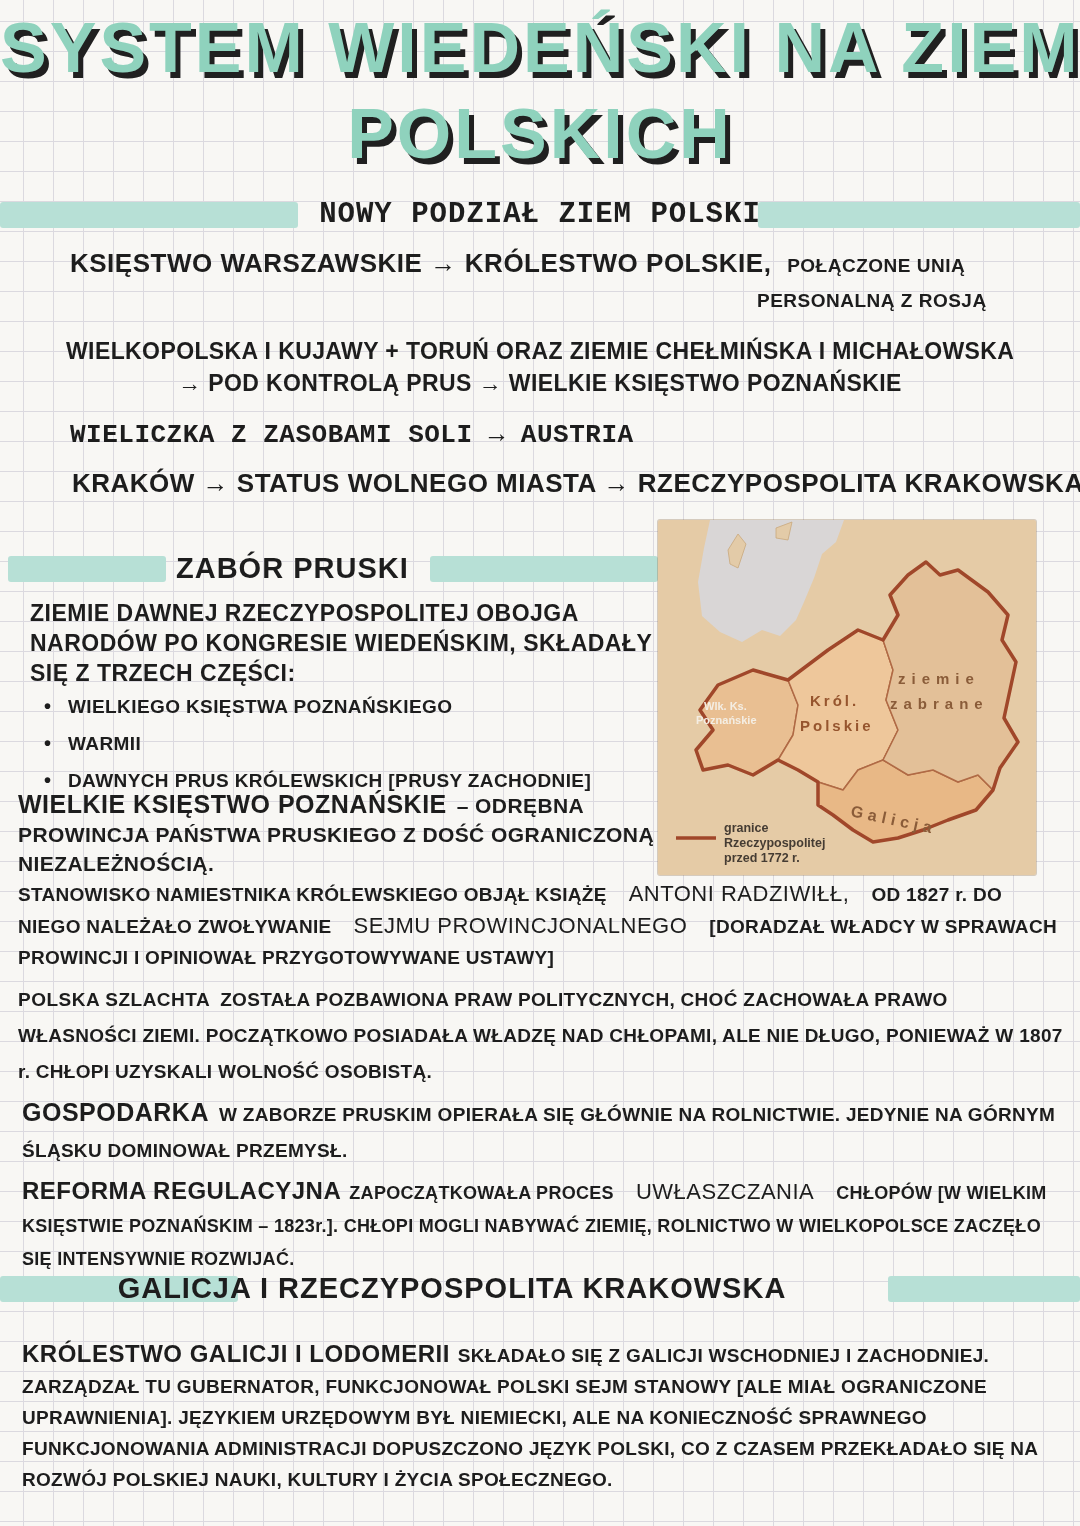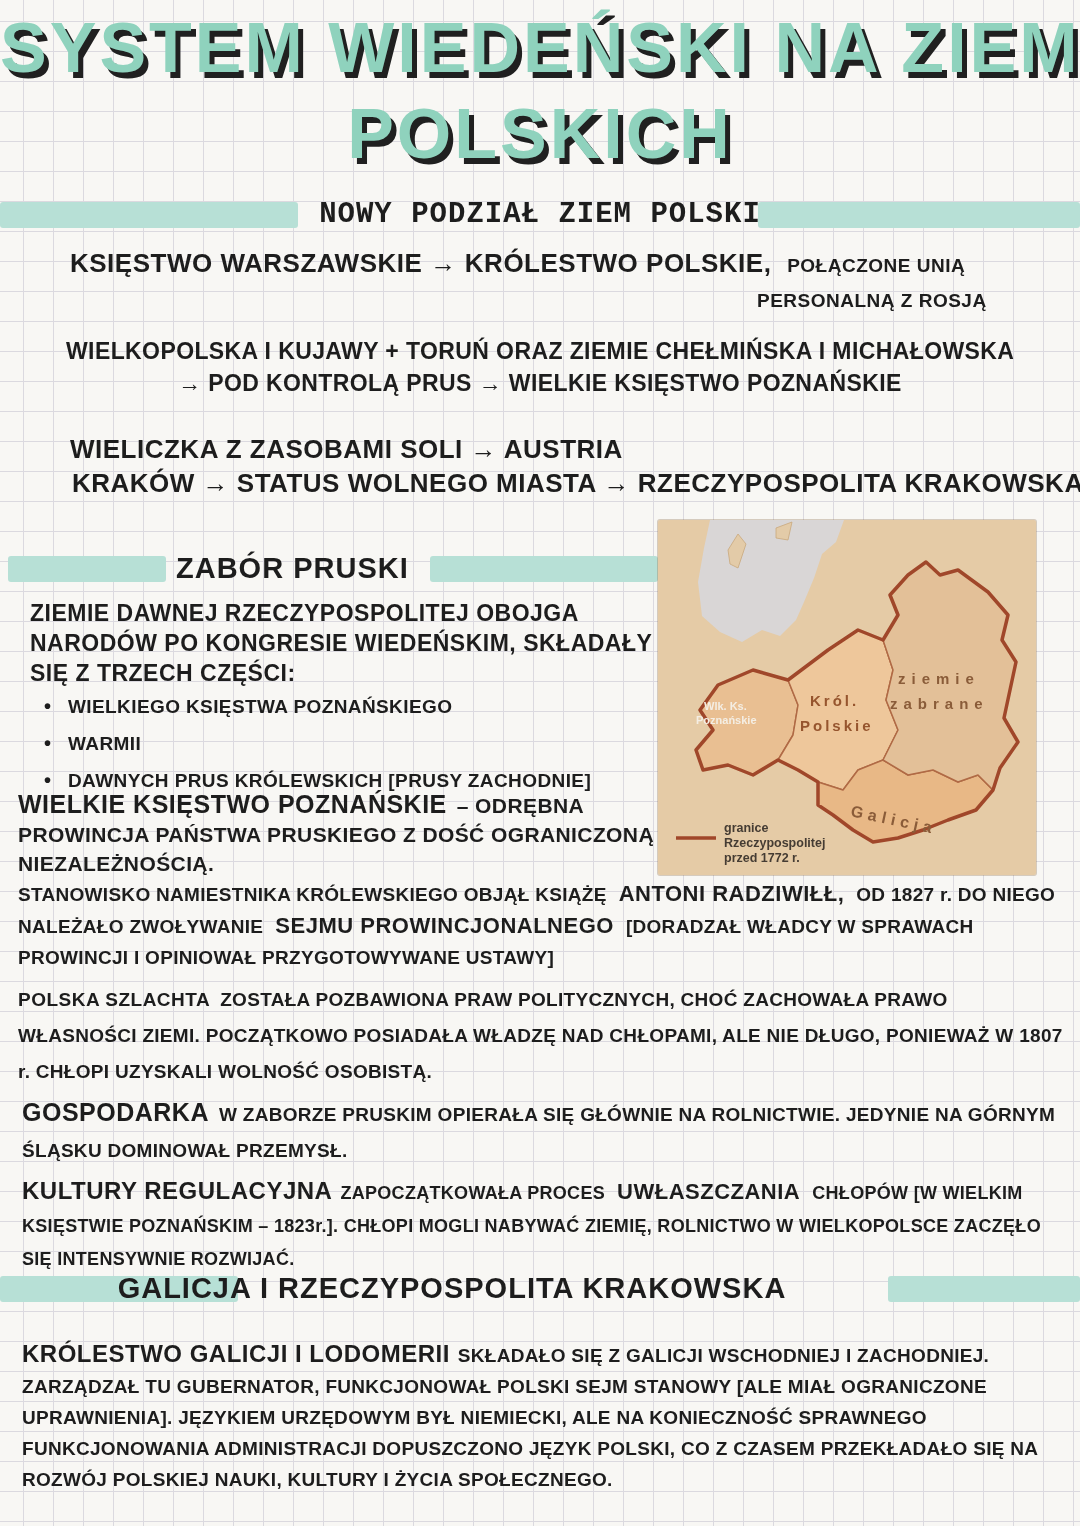--- a/index.html
+++ b/index.html
@@ -46,21 +46,21 @@
     line-height:37px;padding-left:26px;position:relative;white-space:nowrap;
   }
   ul.dash li::before{
     content:"•";position:absolute;left:2px;top:0;font-size:20px;
   }
   .para{line-height:36px;}
   .para-tight{line-height:31px;}
   .b27{font-size:19px;font-weight:700;letter-spacing:0.5px;margin-right:10px;}
   .b25{font-size:25px;font-weight:800;letter-spacing:0.5px;margin-right:10px;}
   .b24{font-size:24px;font-weight:800;letter-spacing:0.5px;margin-right:8px;}
-  .b22{font-size:22px;font-weight:700;letter-spacing:0.5px;margin:0 12px;}
+  .b22{font-size:22px;font-weight:400;letter-spacing:0.5px;margin:0 22px;}
   .map-photo{
     left:658px;top:520px;width:378px;height:355px;
     border-radius:2px;
     box-shadow:inset 0 0 20px rgba(120,90,60,.28), 0 0 0 1px rgba(150,120,90,.35);
     overflow:hidden;
   }
 </style>
 </head>
 <body>
 
@@ -77,21 +77,21 @@
 
   <div class="abs hand-big" style="left:70px;top:248px;">
     <span>KSIĘSTWO WARSZAWSKIE</span><span class="arrow">→</span><span>KRÓLESTWO POLSKIE,</span>
     <span class="note-sm" style="margin-left:8px;">POŁĄCZONE UNIĄ</span>
   </div>
   <div class="abs note-sm" style="left:757px;top:290px;">PERSONALNĄ Z ROSJĄ</div>
 
   <div class="abs hand-med" style="left:66px;top:338px;white-space:nowrap;">WIELKOPOLSKA I KUJAWY + TORUŃ ORAZ ZIEMIE CHEŁMIŃSKA I MICHAŁOWSKA</div>
   <div class="abs hand-med" style="left:178px;top:370px;white-space:nowrap;">→ POD KONTROLĄ PRUS → WIELKIE KSIĘSTWO POZNAŃSKIE</div>
 
-  <div class="abs hand-big" style="left:70px;top:434px;">WIELICZKA Z ZASOBAMI SOLI → AUSTRIA</div>
+  <div class="abs hand-big" style="left:70px;top:420px;font-family:Liberation Mono, monospace;">WIELICZKA Z ZASOBAMI SOLI → AUSTRIA</div>
   <div class="abs hand-big" style="left:72px;top:468px;">KRAKÓW → STATUS WOLNEGO MIASTA → RZECZYPOSPOLITA KRAKOWSKA</div>
 
   <div class="abs" style="top:552px;left:0;width:660px;height:34px;padding-left:40px;">
     <div class="bar" style="left:8px;width:158px;"></div>
     <div class="sec-title" style="left:176px;">ZABÓR PRUSKI</div>
     <div class="bar" style="left:430px;width:228px;"></div>
   </div>
 
   <div class="abs" style="left:30px;top:598px;width:625px;font-size:23px;font-weight:800;letter-spacing:0.5px;line-height:30px;">ZIEMIE DAWNEJ RZECZYPOSPOLITEJ OBOJGA NARODÓW PO KONGRESIE WIEDEŃSKIM, SKŁADAŁY SIĘ Z TRZECH CZĘŚCI:</div>
 
@@ -144,21 +144,21 @@
 
   <div class="abs para" style="left:18px;top:982px;width:1050px;font-size:19px;font-weight:600;letter-spacing:0.3px;">
     <span class="b27">POLSKA SZLACHTA</span><span>ZOSTAŁA POZBAWIONA PRAW POLITYCZNYCH, CHOĆ ZACHOWAŁA PRAWO WŁASNOŚCI ZIEMI. POCZĄTKOWO POSIADAŁA WŁADZĘ NAD CHŁOPAMI, ALE NIE DŁUGO, PONIEWAŻ W 1807 r. CHŁOPI UZYSKALI WOLNOŚĆ OSOBISTĄ.</span>
   </div>
 
   <div class="abs para" style="left:22px;top:1094px;width:1040px;font-size:19px;font-weight:600;letter-spacing:0.3px;">
     <span class="b25">GOSPODARKA</span><span>W ZABORZE PRUSKIM OPIERAŁA SIĘ GŁÓWNIE NA ROLNICTWIE. JEDYNIE NA GÓRNYM ŚLĄSKU DOMINOWAŁ PRZEMYSŁ.</span>
   </div>
 
   <div class="abs" style="left:22px;top:1174px;width:1045px;font-size:18px;font-weight:600;letter-spacing:0.3px;line-height:33px;">
-    <span class="b24">KULTURY REGULACYJNA</span><span>ZAPOCZĄTKOWAŁA PROCES</span><span class="b22">UWŁASZCZANIA</span><span>CHŁOPÓW [W WIELKIM KSIĘSTWIE POZNAŃSKIM – 1823r.]. CHŁOPI MOGLI NABYWAĆ ZIEMIĘ, ROLNICTWO W WIELKOPOLSCE ZACZĘŁO SIĘ INTENSYWNIE ROZWIJAĆ.</span>
+    <span class="b24">REFORMA REGULACYJNA</span><span>ZAPOCZĄTKOWAŁA PROCES</span><span class="b22">UWŁASZCZANIA</span><span>CHŁOPÓW [W WIELKIM KSIĘSTWIE POZNAŃSKIM – 1823r.]. CHŁOPI MOGLI NABYWAĆ ZIEMIĘ, ROLNICTWO W WIELKOPOLSCE ZACZĘŁO SIĘ INTENSYWNIE ROZWIJAĆ.</span>
   </div>
 
   <div class="abs" style="top:1272px;left:0;width:1080px;height:34px;">
     <div class="bar" style="left:0;width:238px;"></div>
     <div class="sec-title" style="left:0;width:904px;text-align:center;">GALICJA I RZECZYPOSPOLITA KRAKOWSKA</div>
     <div class="bar" style="left:888px;width:192px;"></div>
   </div>
 
   <div class="abs para-tight" style="left:22px;top:1338px;width:1048px;font-size:19px;font-weight:600;letter-spacing:0.3px;">
     <span class="b24">KRÓLESTWO GALICJI I LODOMERII</span><span>SKŁADAŁO SIĘ Z GALICJI WSCHODNIEJ I ZACHODNIEJ. ZARZĄDZAŁ TU GUBERNATOR, FUNKCJONOWAŁ POLSKI SEJM STANOWY [ALE MIAŁ OGRANICZONE UPRAWNIENIA]. JĘZYKIEM URZĘDOWYM BYŁ NIEMIECKI, ALE NA KONIECZNOŚĆ SPRAWNEGO FUNKCJONOWANIA ADMINISTRACJI DOPUSZCZONO JĘZYK POLSKI, CO Z CZASEM PRZEKŁADAŁO SIĘ NA ROZWÓJ POLSKIEJ NAUKI, KULTURY I ŻYCIA SPOŁECZNEGO.</span>

